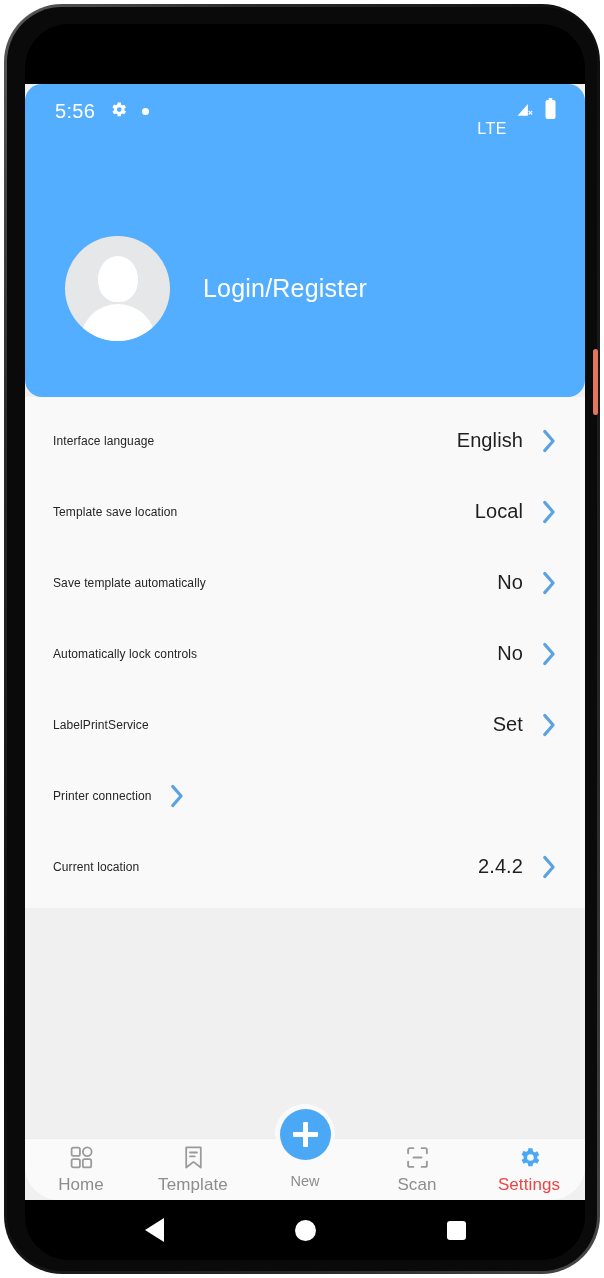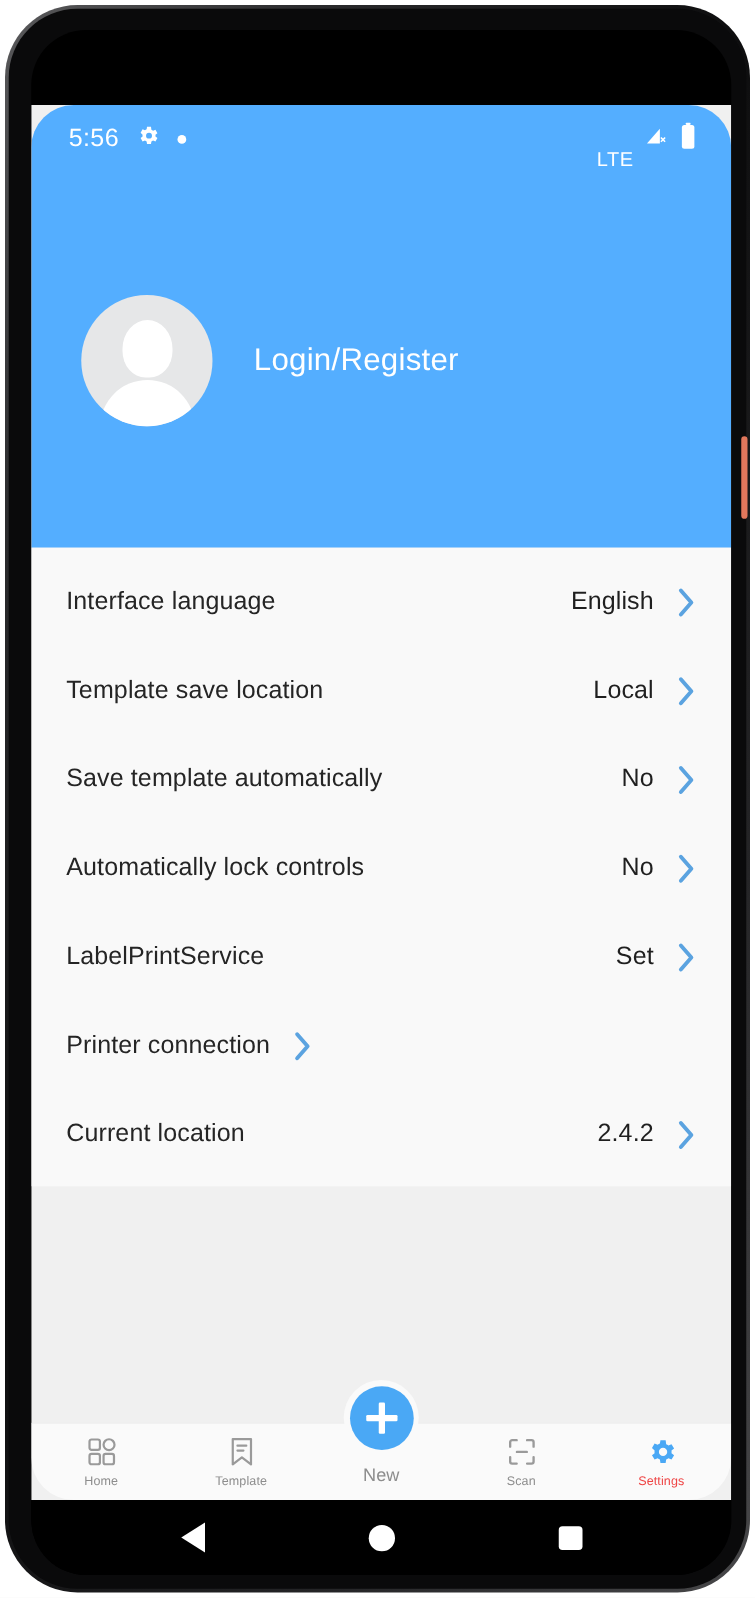--- a/index.html
+++ b/index.html
@@ -67,24 +67,25 @@
   .app {
     position:absolute; left:0; top:60px;
     width:560px; height:1116px;
     background:#f0f0f0;
     overflow:hidden;
   }
 
   
   .header {
     position:relative;
-    height:354px;
+    height:313px;
     background:#54aeff;
     border-top-left-radius:34px;
     border-top-right-radius:34px;
+    border-radius:17px;
   }
   .status-bar {
     position:absolute; left:0; top:0; right:0; height:54px;
     display:flex; align-items:center;
     padding:0 28px 0 30px;
     color:#ffffff;
   }
   .status-left { display:flex; align-items:center; gap:14px; }
   .status-time { font-size:20px; letter-spacing:.3px; }
   .status-right { margin-left:auto; display:flex; align-items:center; gap:8px; }
@@ -126,21 +127,21 @@
     background:#f9f9f9;
     padding:8px 0 6px 0;
   }
   .setting-row {
     display:flex; align-items:center;
     height:71px;
     padding:0 22px 0 28px;
     cursor:pointer;
   }
   .setting-label {
-    font-size:20px; color:#252525;
+    font-size:12px; color:#252525;
     letter-spacing:.1px;
   }
   .setting-value {
     margin-left:auto;
     font-size:20px; color:#1f1f1f;
     letter-spacing:.1px;
   }
   .chev {
     width:28px; margin-left:12px;
     display:flex; align-items:center; justify-content:center;
@@ -157,21 +158,21 @@
     border-bottom-right-radius:34px;
   }
   .tab {
     flex:1;
     display:flex; flex-direction:column;
     align-items:center; justify-content:center;
     gap:5px;
     cursor:pointer;
   }
   .tab-icon { height:26px; display:flex; align-items:center; justify-content:center; }
-  .tab-label { font-size:10px; color:#8d8d8d; letter-spacing:.1px; }
+  .tab-label { font-size:17px; color:#8d8d8d; letter-spacing:.1px; }
   .tab.active .tab-label { color:#ef4444; }
 
   .fab-wrap {
     position:absolute; left:50%; bottom:36px;
     transform:translateX(-50%);
     width:60px; height:60px;
     border-radius:50%;
     background:#fafafa;
     display:flex; align-items:center; justify-content:center;
   }

